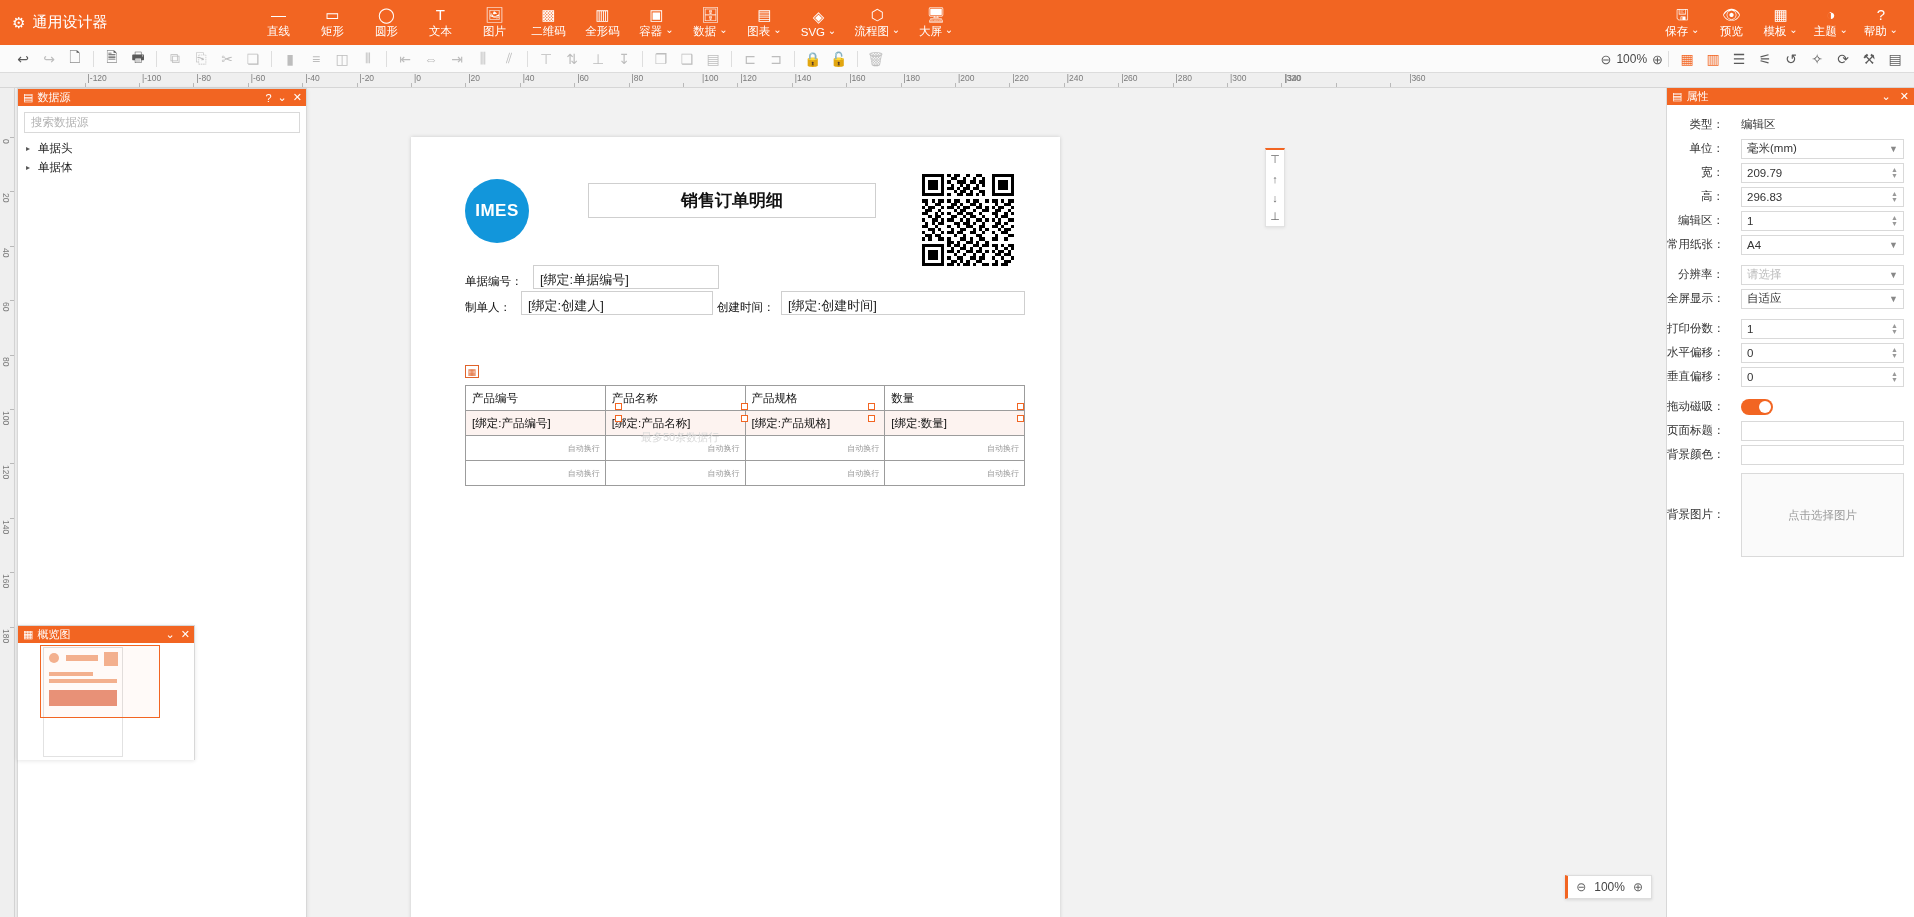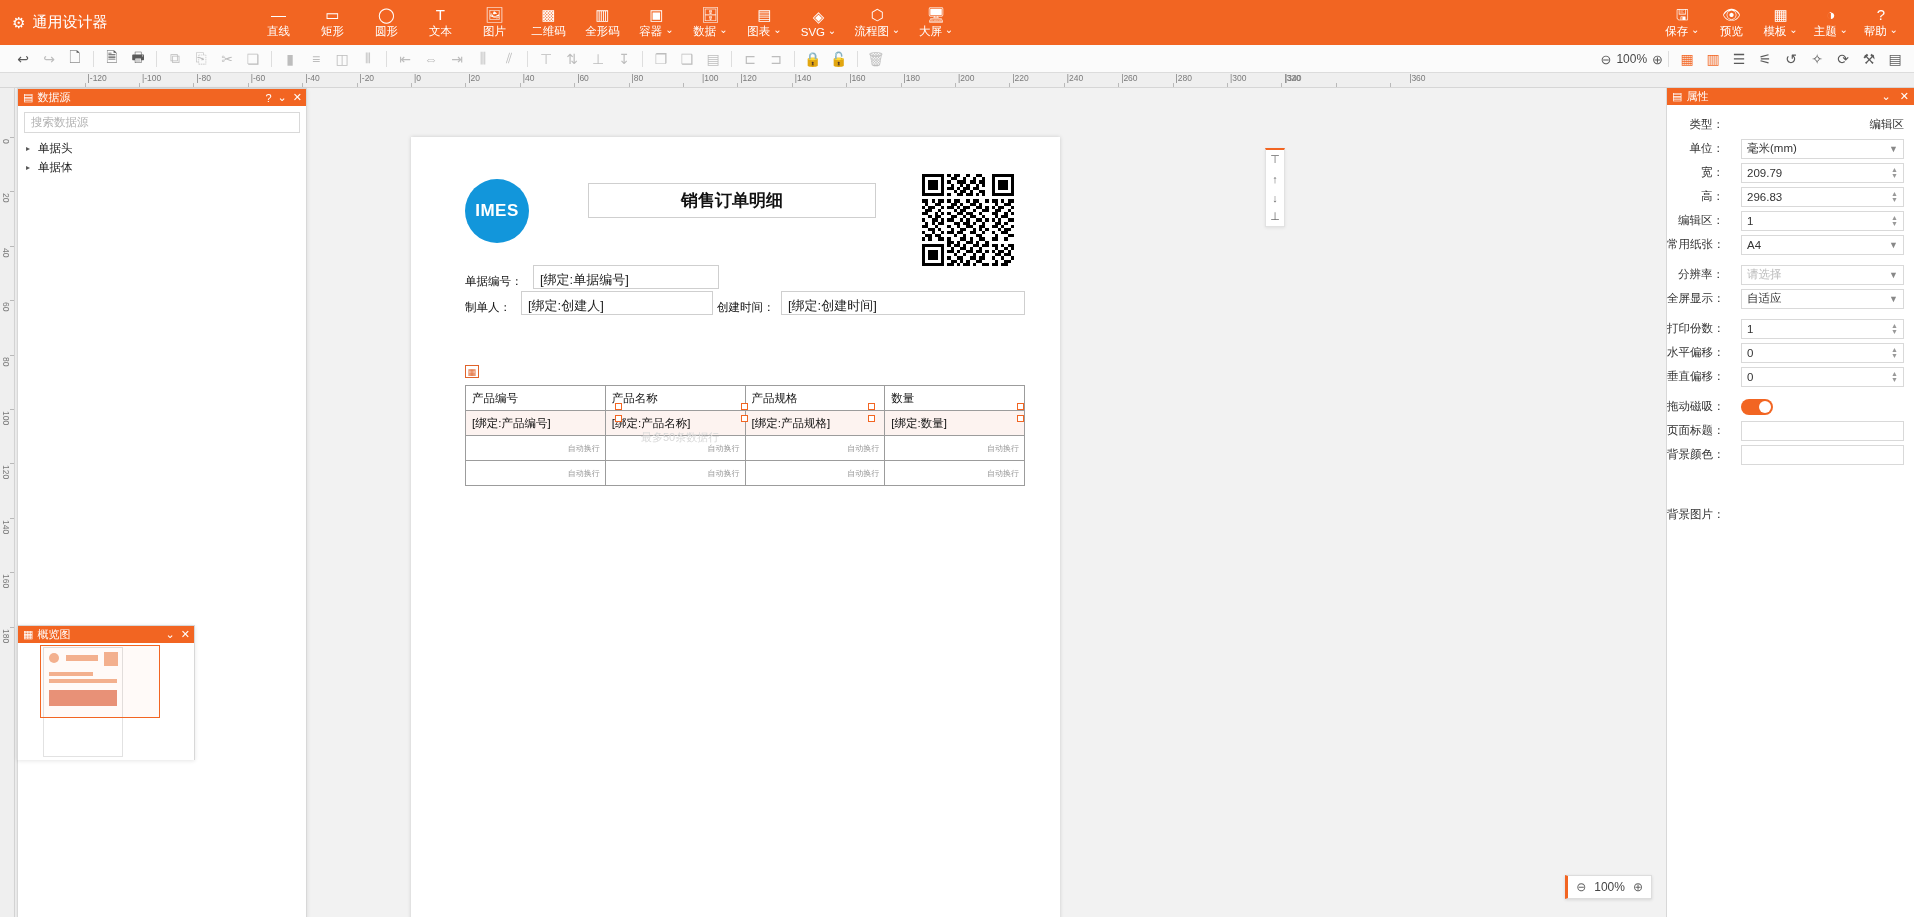--- a/index.html
+++ b/index.html
@@ -179,21 +179,21 @@
     height: 17px; background: #f26522; color: #fff; display: flex; align-items: center;
     padding: 0 5px; font-size: 11px;
   }
   .prop-head .ph-title { flex: 1; display: flex; align-items: center; gap: 4px; }
   .prop-body { padding: 8px 10px 0 0; }
   .prow { display: flex; align-items: center; height: 23px; margin-bottom: 1px; }
   .prow .pl {
     width: 74px; text-align: right; padding-right: 17px; font-size: 11.5px; color: #333;
     white-space: nowrap;
   }
-  .pv { flex: 1; font-size: 11.5px; color: #333; text-align: right; }
+  .pv { flex: 1; font-size: 11.5px; color: #333; }
   .pv-text { color: #333; }
   .sel {
     height: 20px; border: 1px solid #d9d9d9; background: #fff; display: flex;
     align-items: center; justify-content: space-between; padding: 0 5px; font-size: 11.5px;
   }
   .sel .cv { font-size: 9px; color: #888; }
   .sel.placeholder { color: #bbb; }
   .num {
     height: 20px; border: 1px solid #d9d9d9; background: #fff; display: flex;
     align-items: center; justify-content: space-between; padding: 0 5px; font-size: 11.5px;
@@ -975,18 +975,23 @@
         <div class="pl">背景颜色：</div>
         <div class="pv">
           <div class="inp"></div>
         </div>
       </div>
 
       <div class="sep-gap"></div>
 
       <div class="prow tall">
         <div class="pl">背景图片：</div>
+        <div class="pv">
+          <div class="imgbox">
+            <span>点击选择图片</span>
+          </div>
+        </div>
       </div>
 
     </div>
   </div>
 
 </div>
 
 </body></html>

